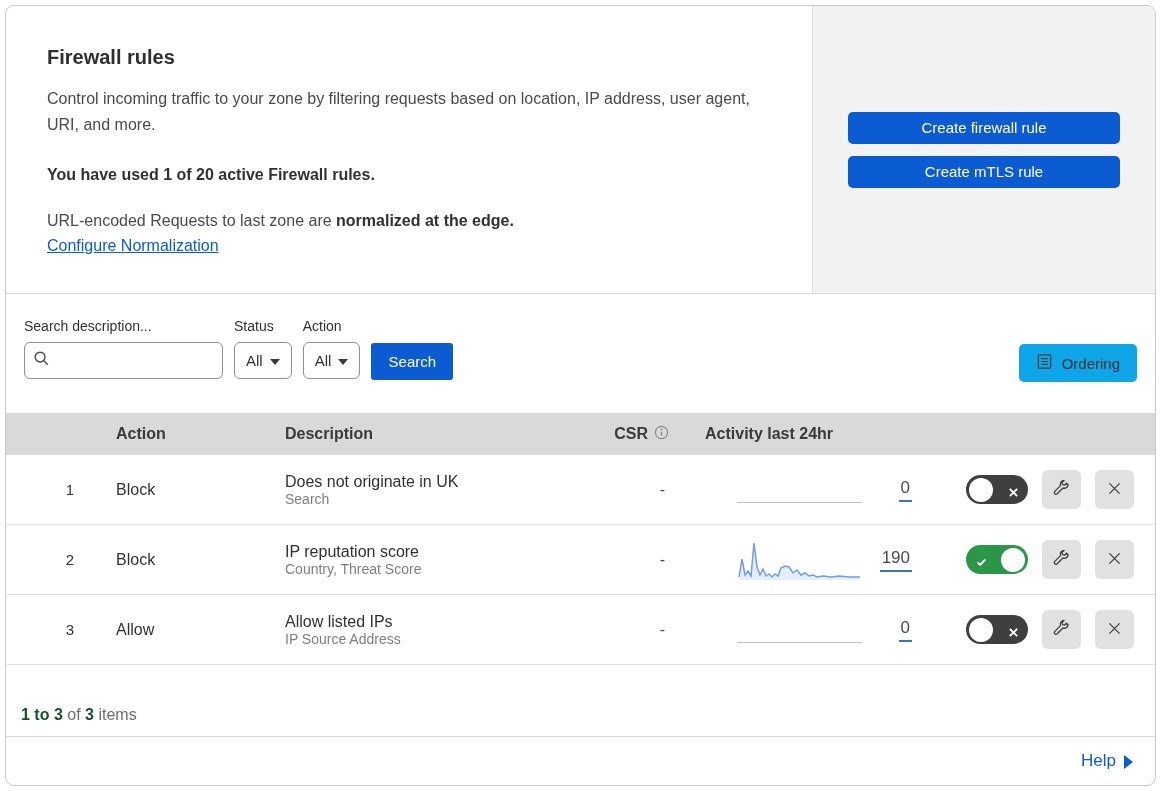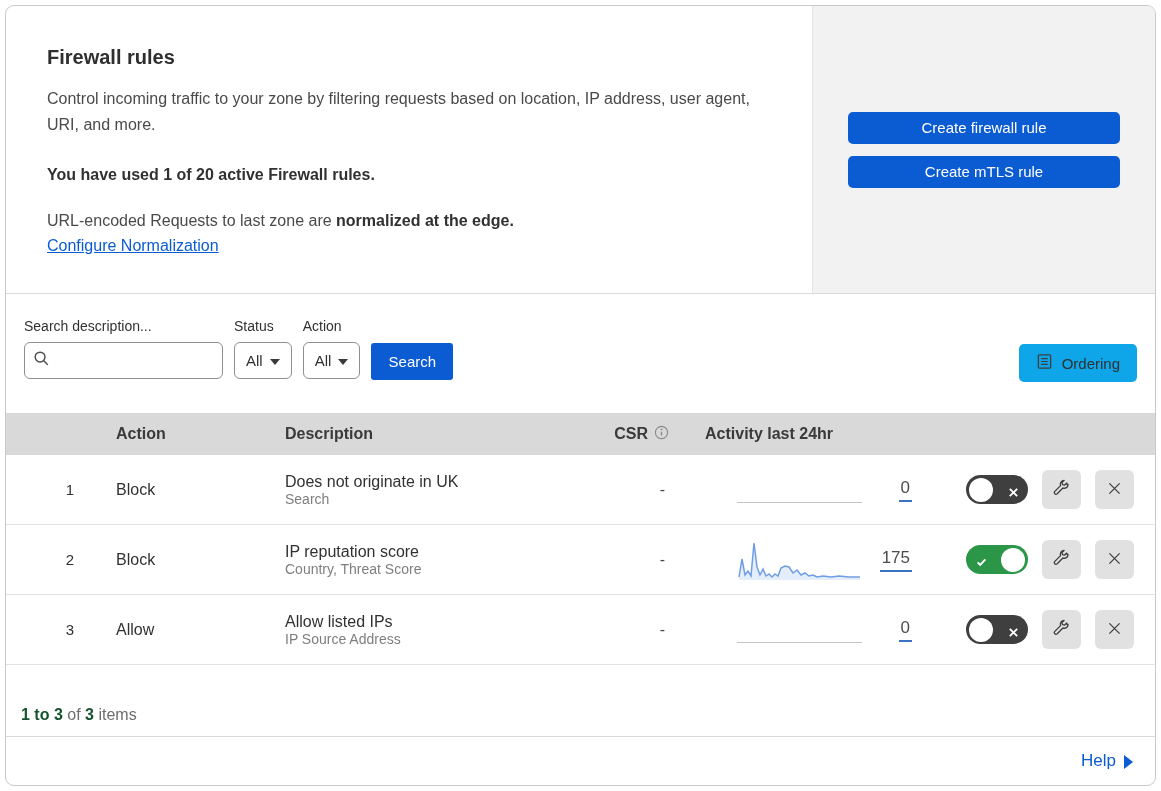--- a/index.html
+++ b/index.html
@@ -228,21 +228,21 @@
       <div class="cell-desc">
         <span class="desc-main">IP reputation score</span>
         <span class="desc-sub">Country, Threat Score</span>
       </div>
       <div class="cell-csr">-</div>
       <div class="cell-activity">
         <div class="spark-wrap"><svg width="125" height="40" viewBox="0 0 125 40">
               <polygon points="2,37 5,19 8,35 11,31 14,36 17,3 20,27 23,35 26,29 29,36 32,34 35,37 38,34 41,36 44,28 48,26 52,27 56,33 60,30 64,35 68,33 72,36 76,35 80,37 86,36 94,37 102,36 112,37 123,37 123,40 2,40" fill="#e4edfa"></polygon>
               <polyline points="2,37 5,19 8,35 11,31 14,36 17,3 20,27 23,35 26,29 29,36 32,34 35,37 38,34 41,36 44,28 48,26 52,27 56,33 60,30 64,35 68,33 72,36 76,35 80,37 86,36 94,37 102,36 112,37 123,37" fill="none" stroke="#6f9ee5" stroke-width="1.5"></polyline>
             </svg></div>
-        <a class="count-link">175</a>
+        <a class="count-link">190</a>
       </div>
       <div class="cell-controls">
         <div class="toggle on">
           <span class="t-check">
             <svg width="13" height="12" viewBox="0 0 14 14">
                 <path d="M2.5 7.5 L5.5 10.5 L11.5 4" stroke="#fff" stroke-width="2.2" fill="none"></path>
               </svg>
           </span>
           <span class="knob"></span>
 

